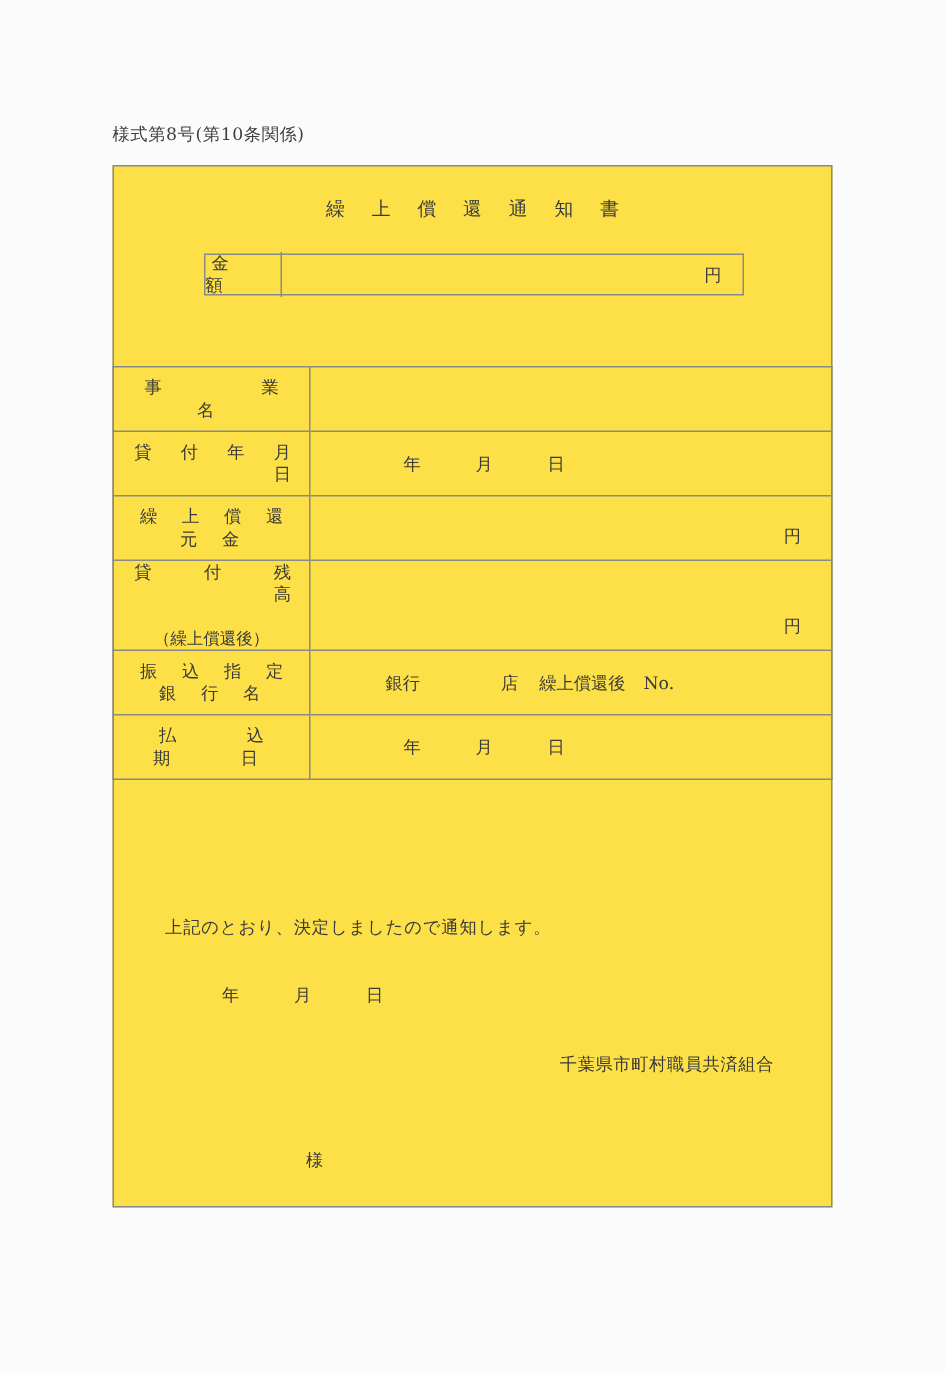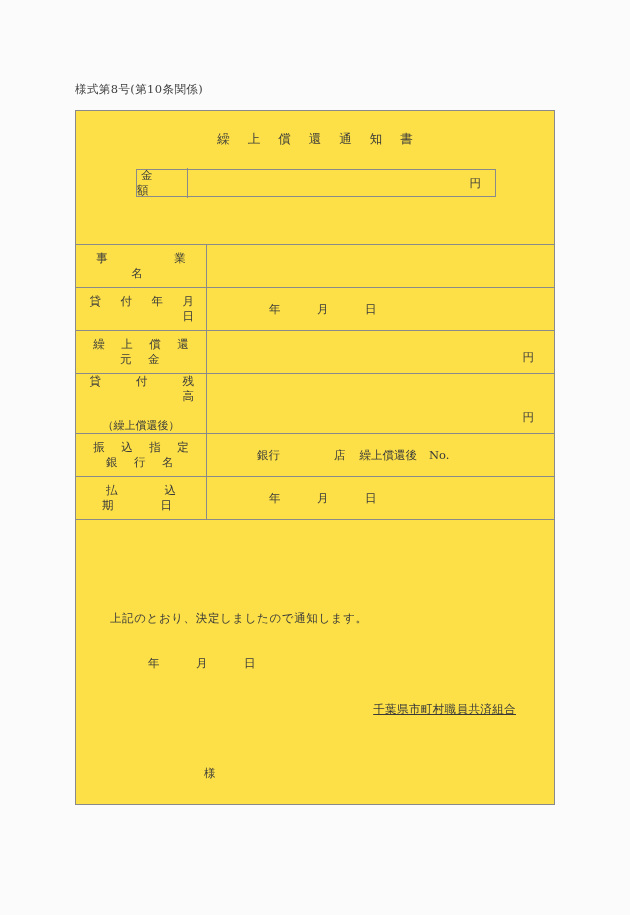--- a/index.html
+++ b/index.html
@@ -178,21 +178,20 @@
   .stmt-date span { display: inline-block; width: 48px; }
 
   .signature {
     position: absolute;
     right: 38px;
     top: 588px;
     text-align: center;
     font-size: 11.5px;
     letter-spacing: 0.4px;
     line-height: 1.75;
-    text-decoration: underline;
   }
   .sig-org { display: block; }
   .sig-title { display: block; padding-left: 18px; }
 
   .addressee {
     position: absolute;
     left: 128px;
     top: 655px;
     font-size: 11.5px;
   }

